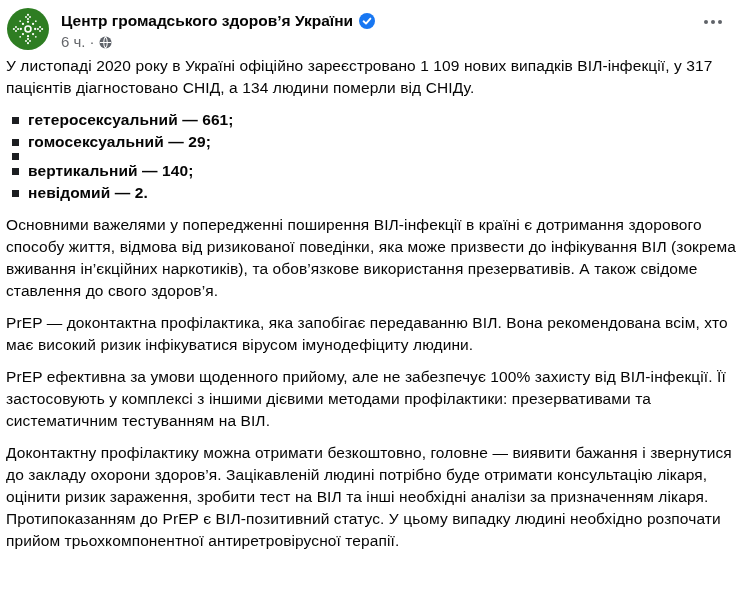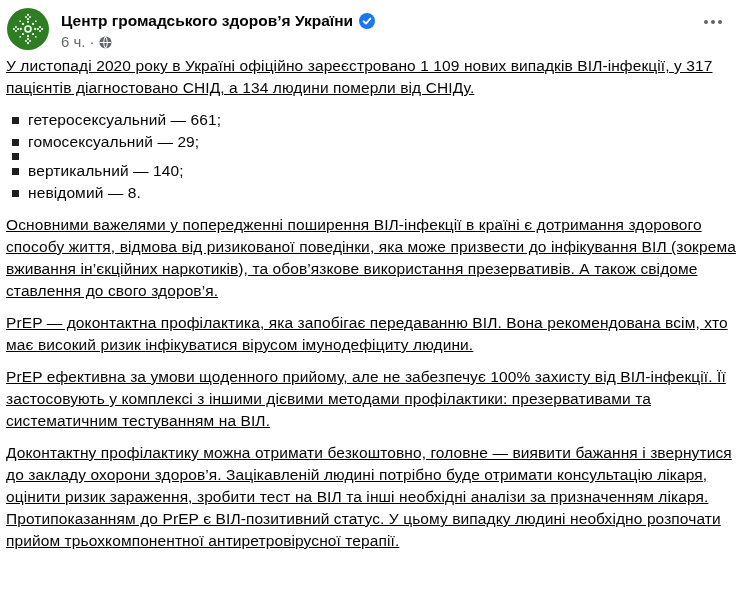--- a/index.html
+++ b/index.html
@@ -41,24 +41,24 @@
   .more-btn i {
     width: 4px; height: 4px; border-radius: 50%;
     background: #5f6368; display: block;
   }
   
   .post-body {
     padding: 5px 10px 0 6px;
     font-size: 15.5px; line-height: 22px; color: #050505;
     letter-spacing: 0.1px;
   }
-  .post-body p { margin: 0 0 10px 0; text-decoration: underline; }
+  .post-body p { margin: 0 0 10px 0; }
   .list-heading { margin: 0 0 0 0 !important; }
   .bullet-list { margin: 0 0 10px 0; }
-  .bullet-item { display: flex; align-items: center; line-height: 22px; }
+  .bullet-item { display: flex; align-items: center; line-height: 22px; font-weight: bold; }
   .bullet-square {
     width: 7px; height: 7px; background: #1c1e21;
     flex: none; margin: 0 9px 0 6px;
   }
 </style>
 </head>
 <body>
 
 <div class="post">
 
@@ -141,21 +141,21 @@
       </div>
       <div class="bullet-item">
         <span class="bullet-square"></span>
       </div>
       <div class="bullet-item">
         <span class="bullet-square"></span>
         <span>вертикальний — 140;</span>
       </div>
       <div class="bullet-item">
         <span class="bullet-square"></span>
-        <span>невідомий — 8.</span>
+        <span>невідомий — 2.</span>
       </div>
     </div>
 
     <p>Основними важелями у попередженні поширення ВІЛ-інфекції в країні є дотримання здорового способу життя, відмова від ризикованої поведінки, яка може призвести до інфікування ВІЛ (зокрема вживання ін’єкційних наркотиків), та обов’язкове використання презервативів. А також свідоме ставлення до свого здоров’я.</p>
     <p>PrEP — доконтактна профілактика, яка запобігає передаванню ВІЛ. Вона рекомендована всім, хто має високий ризик інфікуватися вірусом імунодефіциту людини.</p>
     <p>PrEP ефективна за умови щоденного прийому, але не забезпечує 100% захисту від ВІЛ-інфекції. Її застосовують у комплексі з іншими дієвими методами профілактики: презервативами та систематичним тестуванням на ВІЛ.</p>
     <p>Доконтактну профілактику можна отримати безкоштовно, головне — виявити бажання і звернутися до закладу охорони здоров’я. Зацікавленій людині потрібно буде отримати консультацію лікаря, оцінити ризик зараження, зробити тест на ВІЛ та інші необхідні аналізи за призначенням лікаря. Протипоказанням до PrEP є ВІЛ-позитивний статус. У цьому випадку людині необхідно розпочати прийом трьохкомпонентної антиретровірусної терапії.</p>
   </div>
 
 </div>

